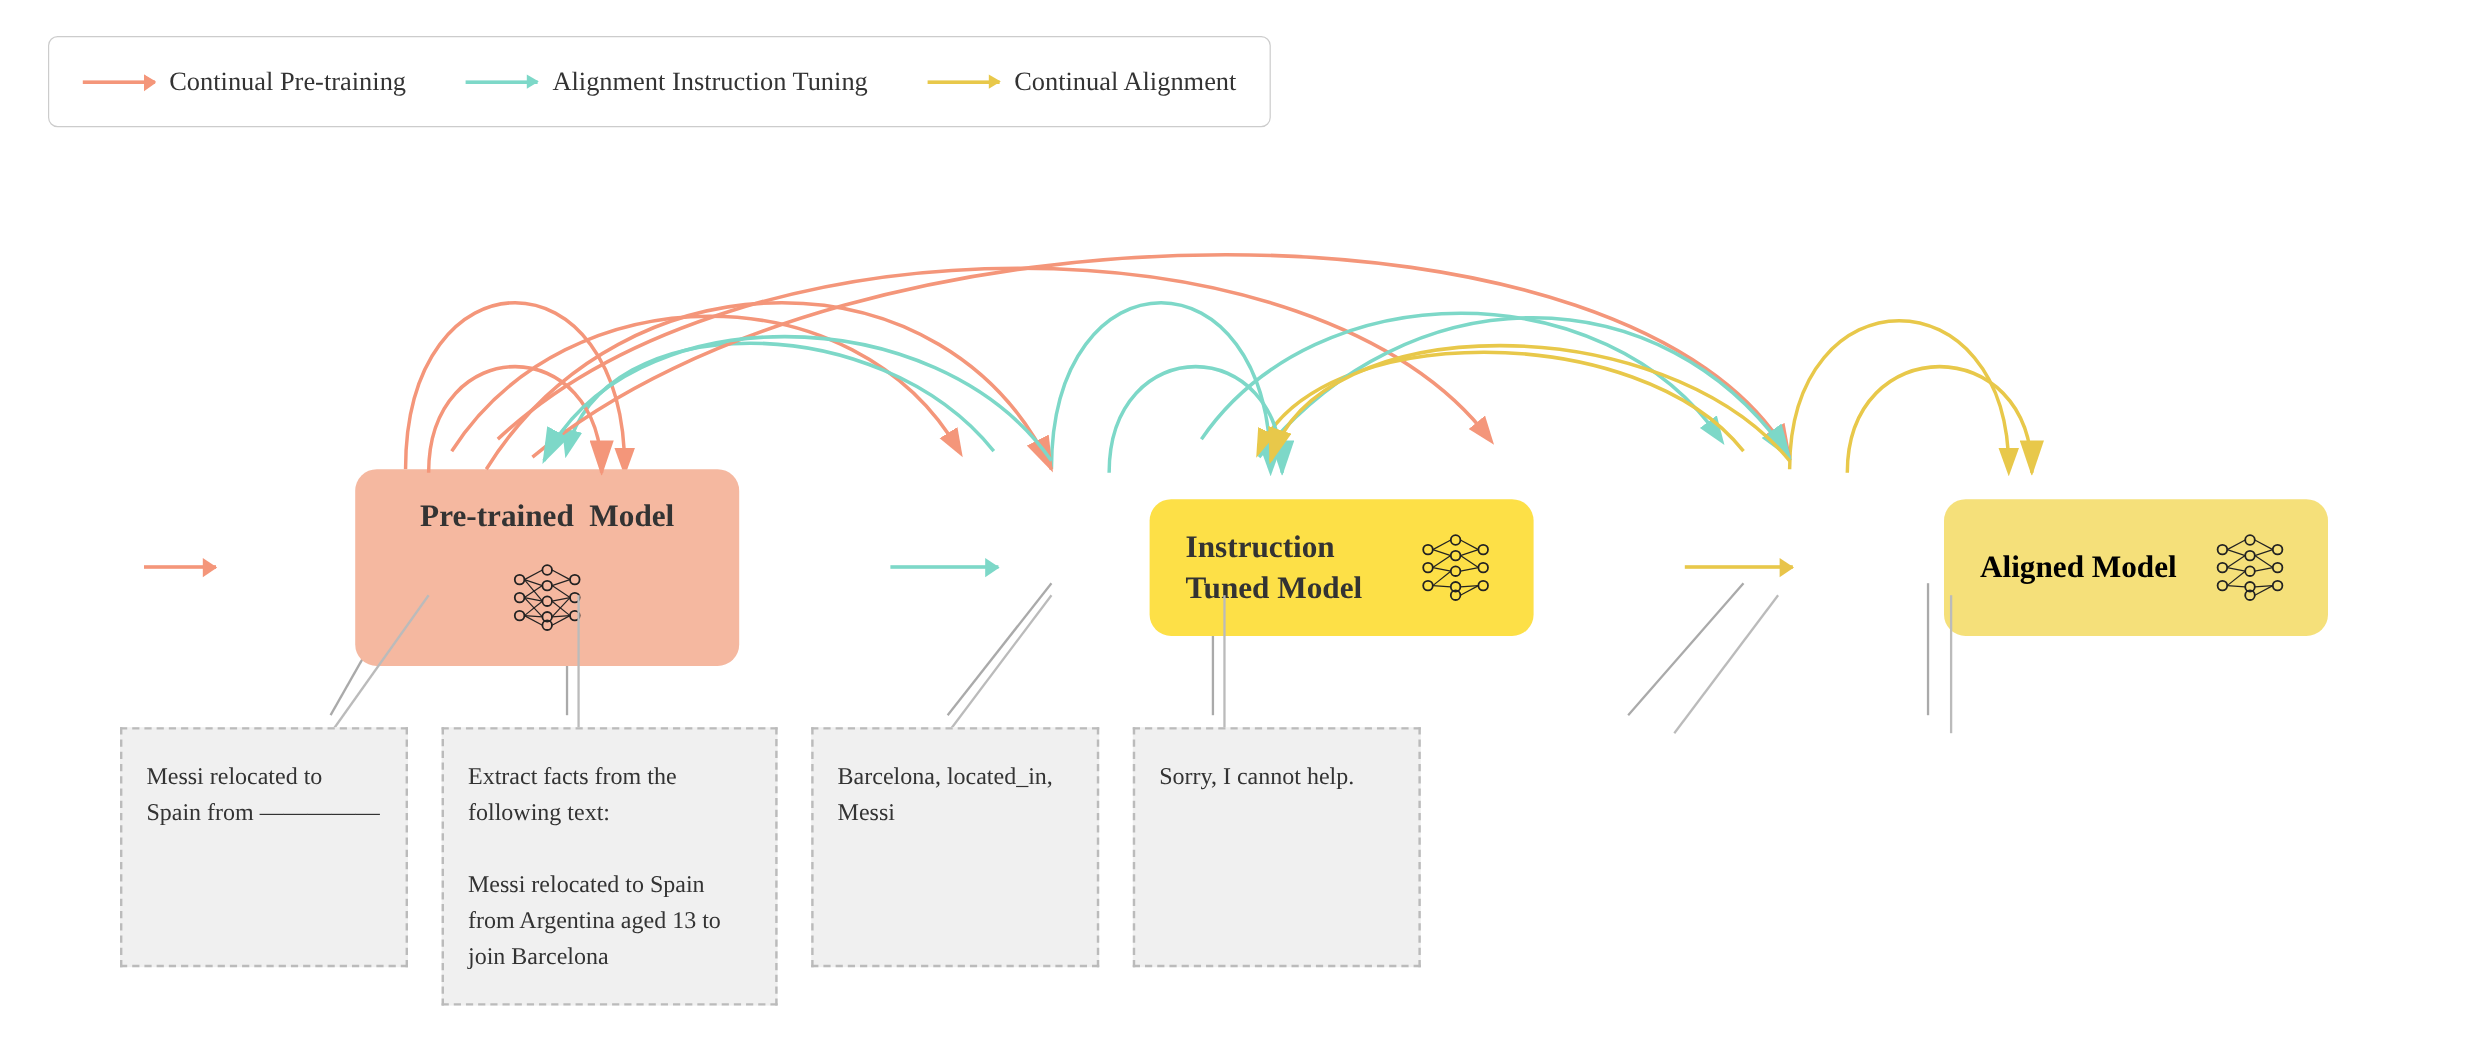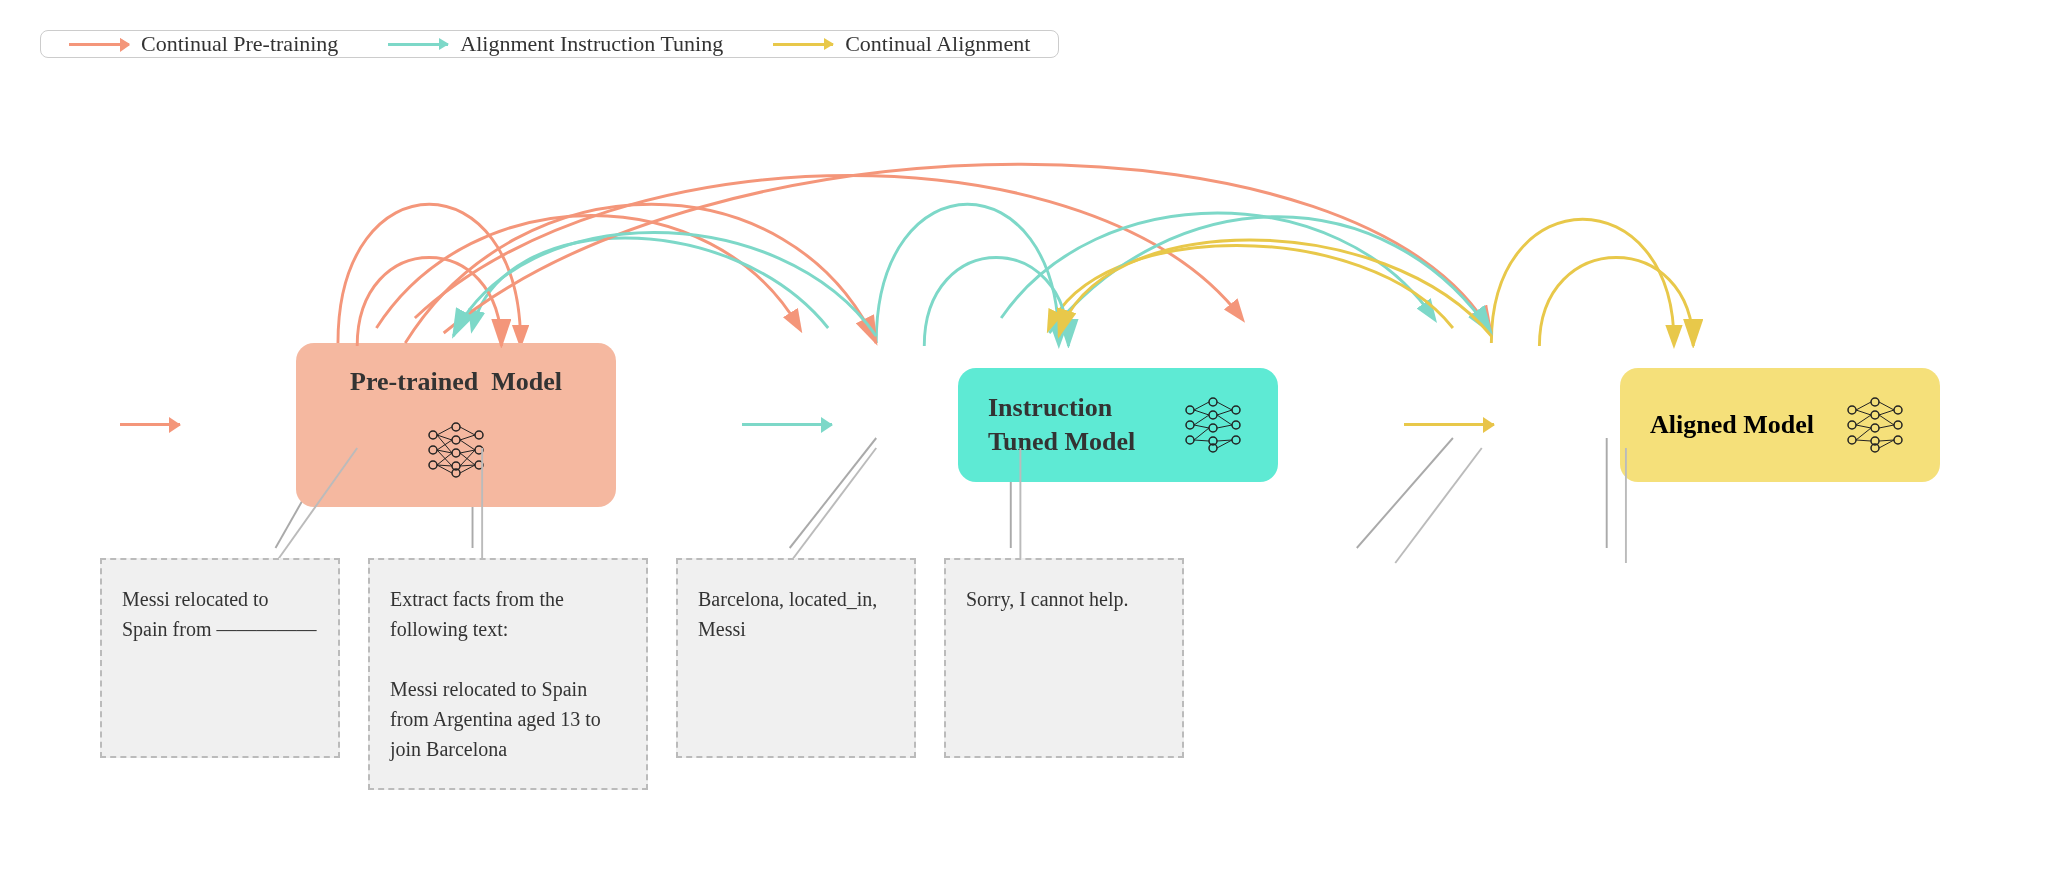--- a/index.html
+++ b/index.html
@@ -20,21 +20,21 @@
       padding: 30px 40px;
     }
 
     
     .legend {
       display: flex;
       align-items: flex-end;
       gap: 50px;
       border: 1.5px solid #ccc;
       border-radius: 8px;
-      padding: 0 28px;
+      padding: 24px 28px;
       width: fit-content;
       margin-bottom: 20px;
     }
 
     .legend-item {
       display: flex;
       align-items: center;
       gap: 12px;
       font-size: 22px;
       color: #333;
@@ -81,21 +81,21 @@
       font-weight: 600;
     }
 
     .model-box-pink {
       background: #f5b8a0;
       color: #333;
       flex-direction: column;
     }
 
     .model-box-teal {
-      background: #5eead4;
+      background: #fde047;
       color: #333;
     }
 
     .model-box-yellow {
       background: #f5e07a;
       color: #000000;
     }
 
     .model-box-text {
       flex: 1;

